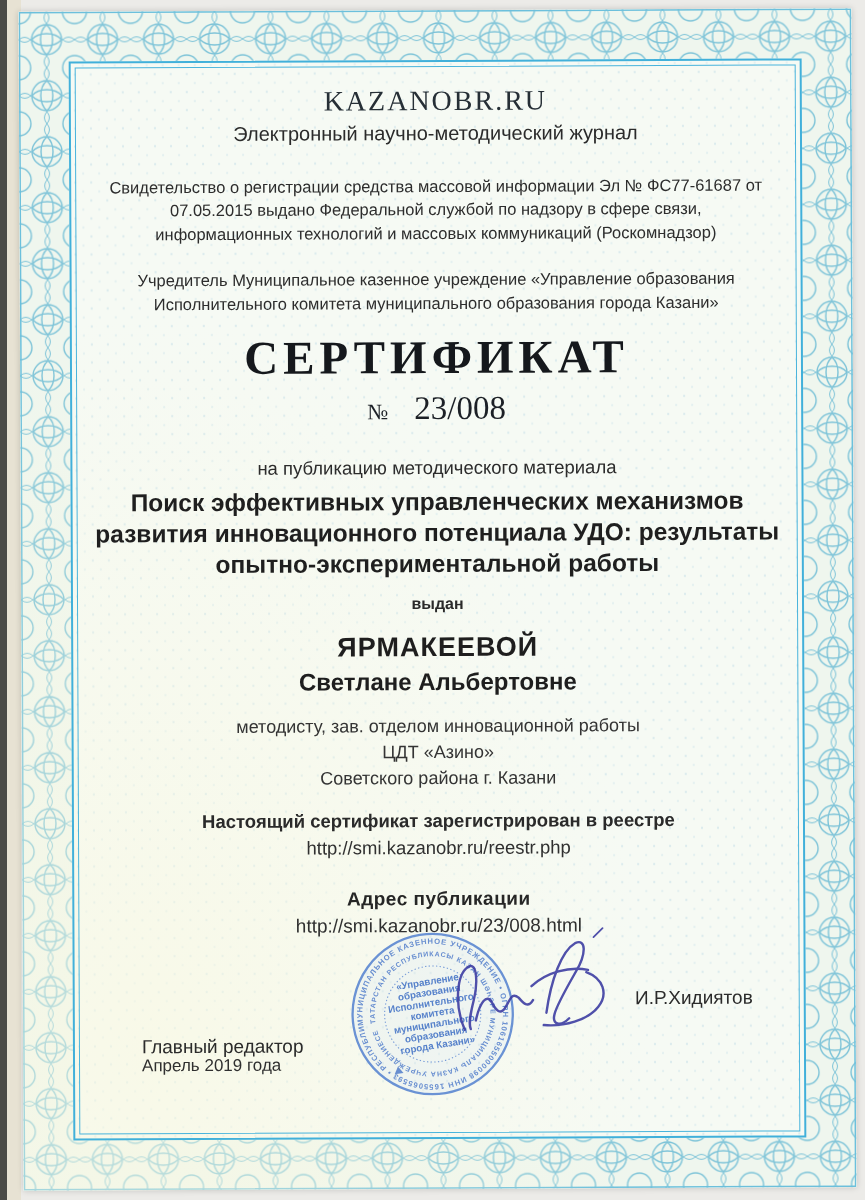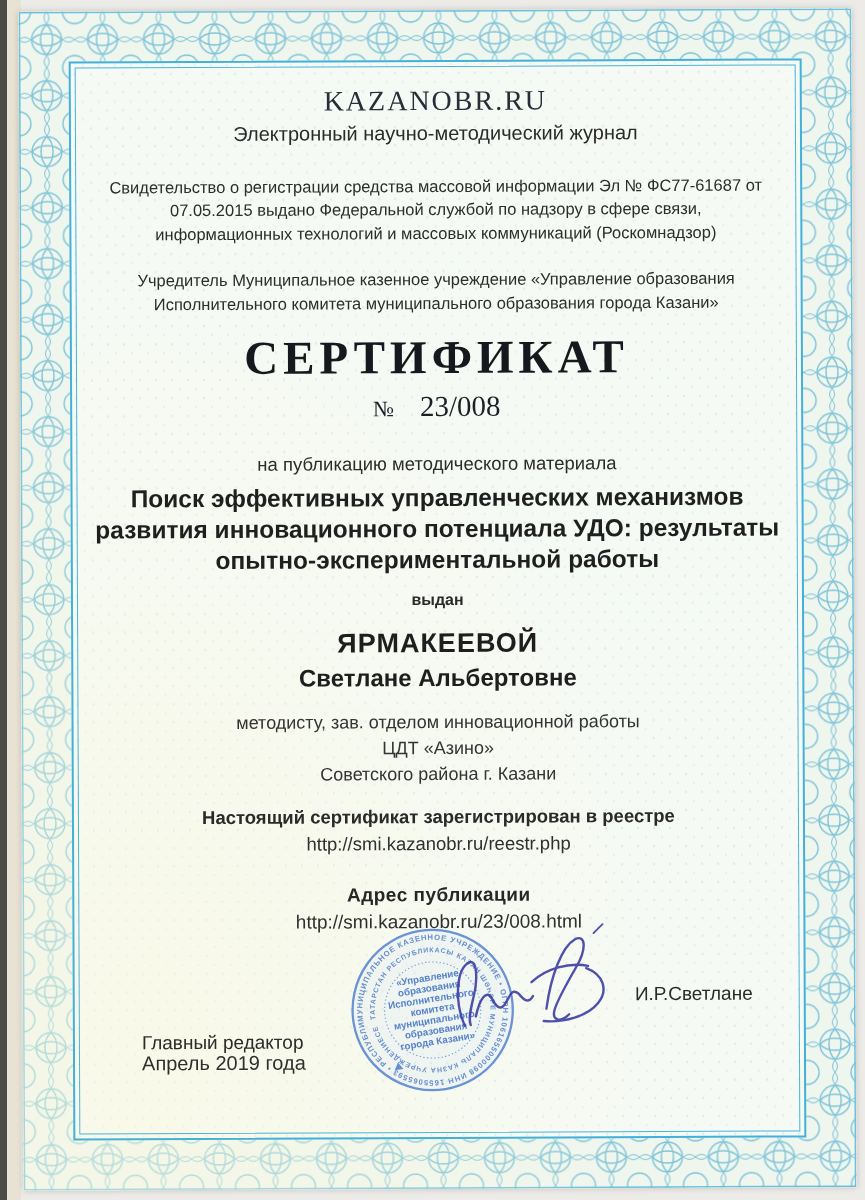--- a/index.html
+++ b/index.html
@@ -42,36 +42,36 @@
     font-size:28px;letter-spacing:2px;color:#262f36;}
   .subtitle{margin-top:5px;font-size:20px;color:#2b2b2b;}
   .para{margin:0 auto;font-size:16.5px;line-height:1.42;color:#2d2d2d;}
   .registration{margin-top:30px;max-width:655px;}
   .founder{margin-top:23px;max-width:690px;}
   .doc-type{margin-top:15px;font-family:"Liberation Serif","DejaVu Serif",serif;
     font-weight:bold;font-size:47px;letter-spacing:5px;color:#15181c;}
   .number-row{margin-top:6px;display:flex;justify-content:center;align-items:baseline;gap:26px;
     font-family:"Liberation Serif","DejaVu Serif",serif;color:#1c2026;}
   .number-label{font-size:22px;}
-  .number-value{font-size:29px;}
+  .number-value{font-size:33px;}
   .purpose{margin-top:30px;font-size:18.5px;color:#2c2c2c;}
   .work-title{margin:8px auto 0;max-width:695px;font-size:24.5px;font-weight:bold;
     line-height:1.26;color:#1f1f1f;}
   .issued{margin-top:15px;font-size:16px;font-weight:bold;color:#2a2a2a;}
   .surname{margin-top:19px;font-size:27px;font-weight:bold;letter-spacing:1px;color:#1e1e1e;}
   .firstname{margin-top:5px;font-size:24px;font-weight:bold;color:#1e1e1e;}
   .position{margin-top:17px;font-size:18px;line-height:1.45;color:#343434;}
   .registry-note{margin-top:19px;font-size:18.5px;font-weight:bold;color:#2a2a2a;}
   .registry-url{margin-top:5px;font-size:18.5px;color:#303030;}
   .address-label{margin-top:29px;font-size:19px;font-weight:bold;letter-spacing:0.5px;color:#262626;}
   .publication-url{margin-top:5px;font-size:19px;color:#303030;}
   .bottom-section{position:relative;height:150px;margin-top:2px;text-align:left;}
   .editor-label{position:absolute;left:62px;top:52px;font-size:19px;color:#2b2b2b;margin-top:44px;}
   .editor-name{position:absolute;right:46px;top:49px;font-size:19px;color:#2b2b2b;}
-  .issue-date{position:absolute;left:62px;top:116px;font-size:20px;color:#2f2f2f;}
+  .issue-date{position:absolute;left:62px;top:116px;font-size:17px;color:#2f2f2f;}
   .stamp{position:absolute;left:50%;top:-14px;transform:translateX(-54%) rotate(-9deg);opacity:0.92;}
   .signature{position:absolute;left:51%;top:-16px;transform:rotate(-6deg);}
 </style>
 </head>
 <body>
 
 <div class="scan-strip-dark"></div>
 <div class="scan-strip-cream"></div>
 
 <div class="page">
@@ -171,20 +171,20 @@
               <path d="M 14,98 C 6,72 12,42 24,36 C 34,31 32,54 26,70 C 22,81 18,92 20,98"></path>
               <path d="M 26,90 C 32,72 40,64 44,74 C 47,82 51,88 57,80 C 63,72 65,66 71,72 C 75,78 79,84 85,76"></path>
               <path d="M 97,90 C 105,58 119,30 133,24 C 145,20 143,36 131,52 C 121,66 109,82 105,92 C 101,102 109,106 119,98"></path>
               <path d="M 85,62 C 101,50 125,46 143,52"></path>
               <path d="M 141,54 C 157,62 161,78 149,90 C 137,102 113,106 93,102"></path>
               <path d="M 152,20 L 162,12" stroke-width="1.8"></path>
             </g>
           </svg>
 
           <span class="editor-label">Главный редактор</span>
-          <span class="editor-name">И.Р.Светлане</span>
+          <span class="editor-name">И.Р.Хидиятов</span>
           <span class="issue-date">Апрель 2019 года</span>
         </div>
 
       </div>
     </div>
   </div>
 </div>
 
 </body></html>

